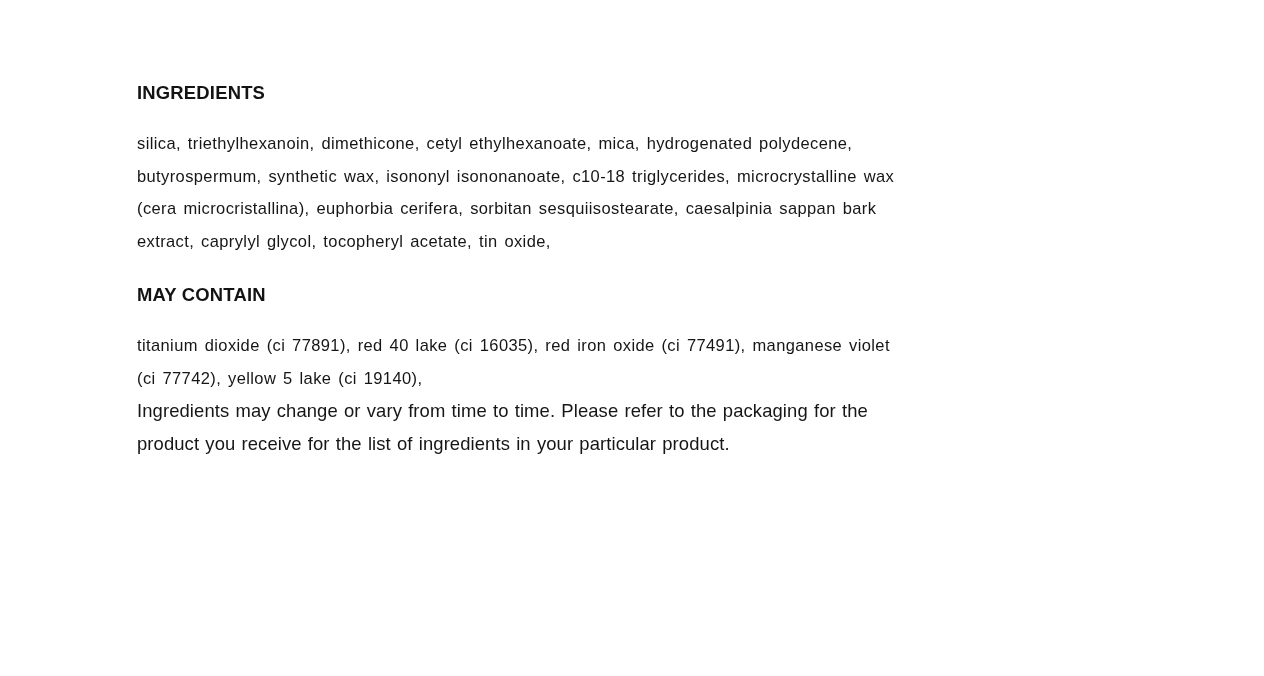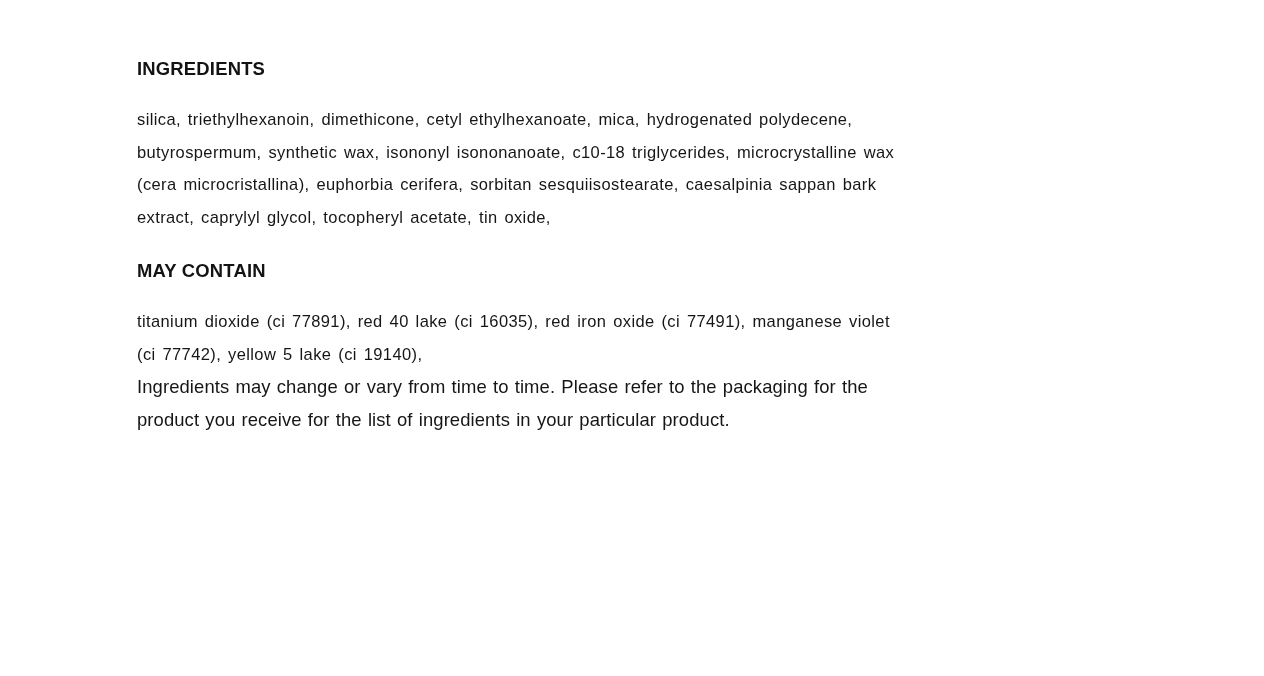--- a/index.html
+++ b/index.html
@@ -9,21 +9,21 @@
   body {
     width: 1264px;
     height: 676px;
     background: #ffffff;
     overflow: hidden;
     font-family: "Liberation Sans", sans-serif;
     color: #131313;
   }
   .content {
     box-sizing: border-box;
-    padding: 59px 0 0 137px;
+    padding: 83px 0 0 137px;
     width: 1162px;
   }
   .section-heading {
     margin: 0;
     font-size: 19px;
     line-height: 19px;
     font-weight: 700;
     letter-spacing: 0.2px;
     color: #131313;
     transform: scaleX(0.97);

